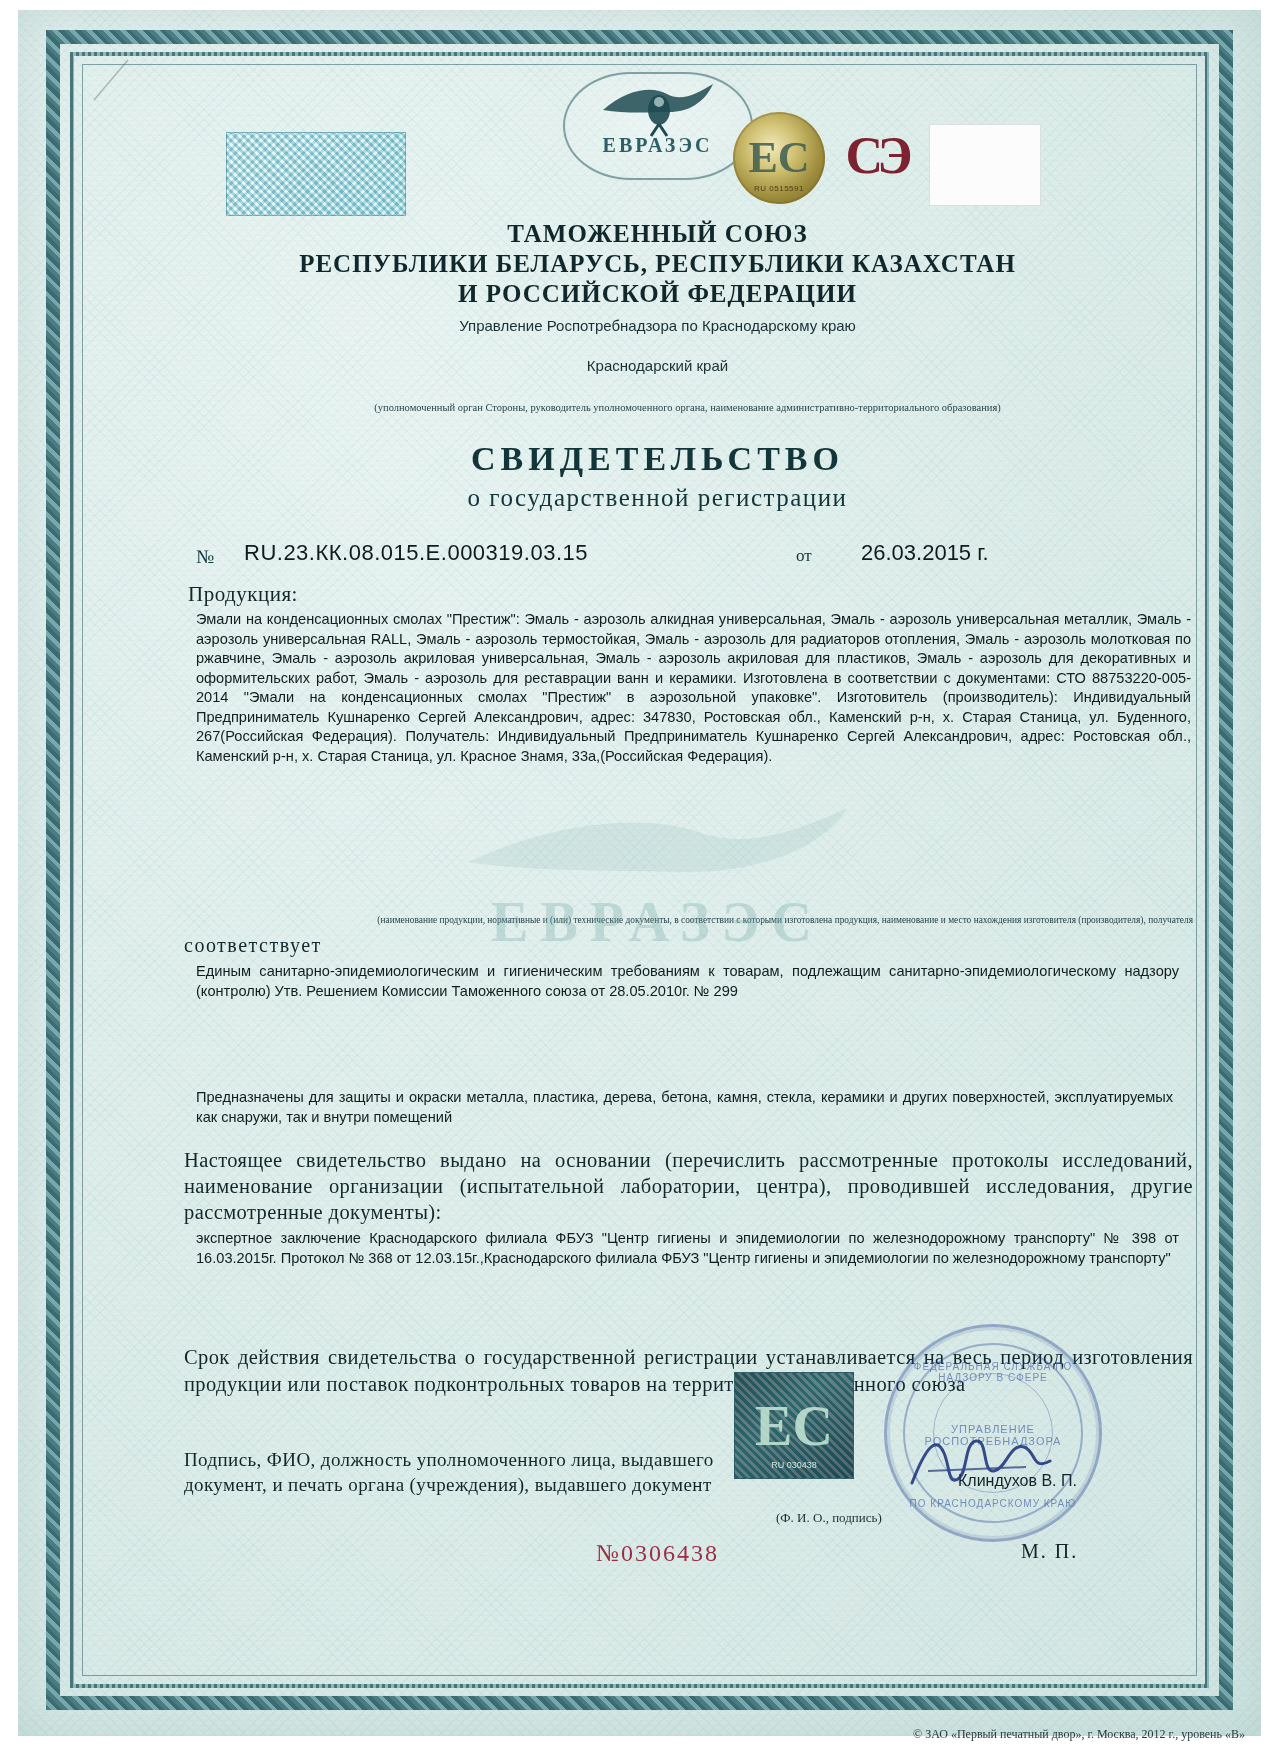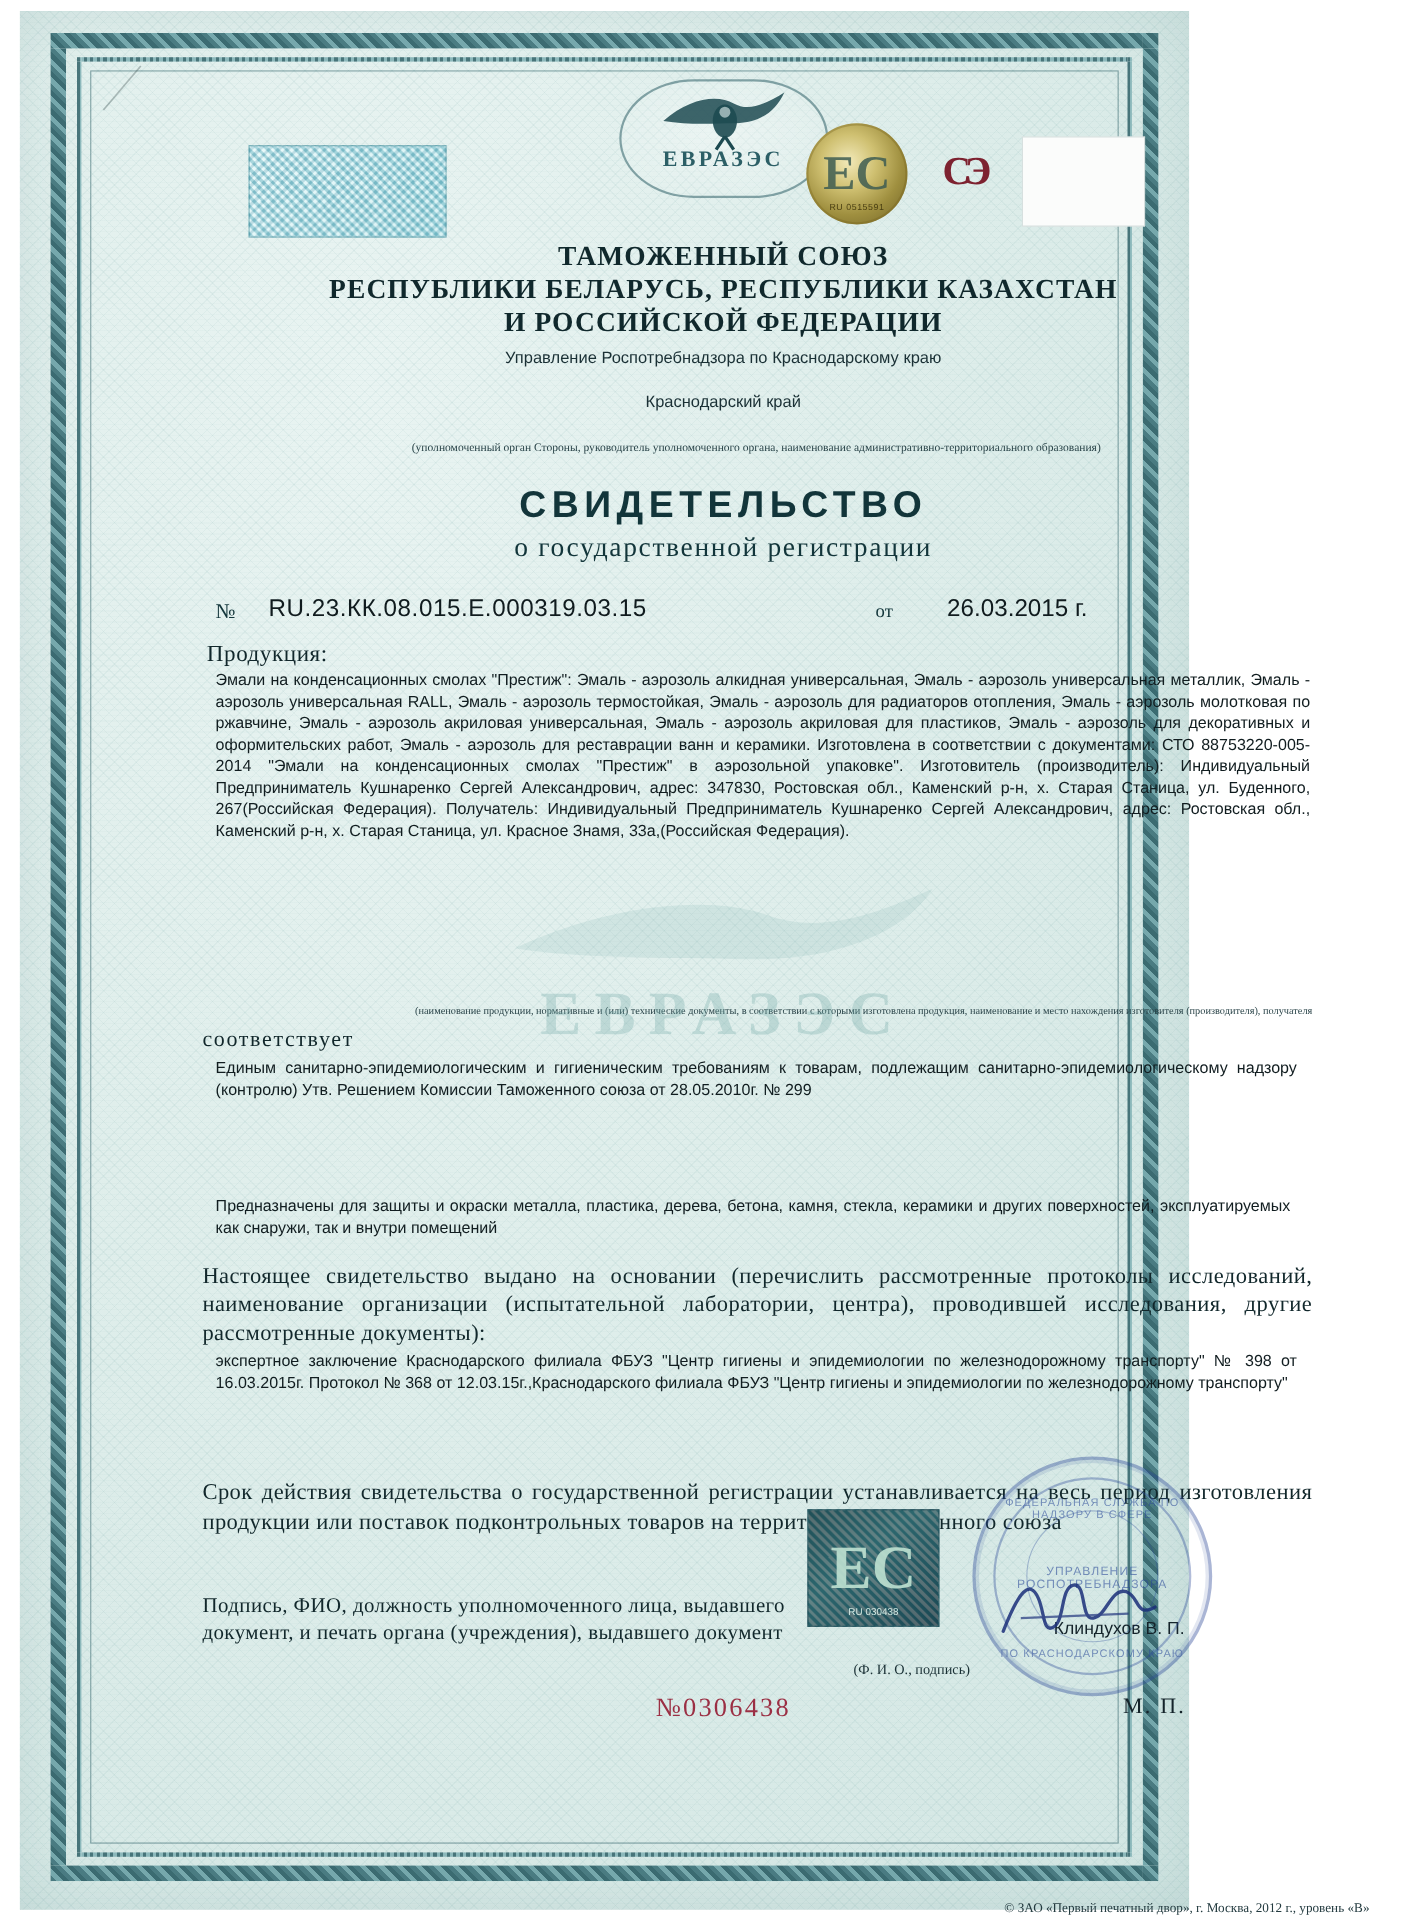--- a/index.html
+++ b/index.html
@@ -18,21 +18,21 @@
   
   #page {
     position: absolute;
     inset: 0;
     background: #ffffff;
   }
   #paper {
     position: absolute;
     left: 18px;
     top: 10px;
-    width: 1063px;
+    width: 1243px;
     height: 1726px;
     background:
       radial-gradient(ellipse at 30% 20%, #e9f4f2 0%, #dfeeeb 45%, #d2e6e3 100%);
     box-shadow: inset 0 0 60px rgba(120,160,160,0.25);
   }
   
   #texture {
     position: absolute;
     inset: 0;
     background-image:
@@ -169,21 +169,21 @@
   #se-mark {
     position: absolute;
     left: 740px;
     top: 52px;
     width: 80px;
     height: 62px;
     display: flex;
     align-items: center;
     justify-content: center;
     font-family: "Liberation Serif", serif;
-    font-size: 36px;
+    font-size: 52px;
     font-weight: bold;
     color: #7d2230;
     letter-spacing: -6px;
   }
   #white-patch {
     position: absolute;
     left: 833px;
     top: 52px;
     width: 110px;
     height: 80px;
@@ -222,21 +222,21 @@
     font-family: "Liberation Serif", serif;
     font-size: 10.5px;
     color: #2a4449;
   }
 
   #cert-word {
     position: absolute;
     left: 0; right: 0;
     top: 368px;
     text-align: center;
-    font-family: Liberation Sans, sans-serif;
+    font-family: Liberation Serif, serif;
     font-weight: bold;
     font-size: 34px;
     letter-spacing: 5px;
     color: #12353a;
   }
   #cert-sub {
     position: absolute;
     left: 0; right: 0;
     top: 412px;
     text-align: center;

